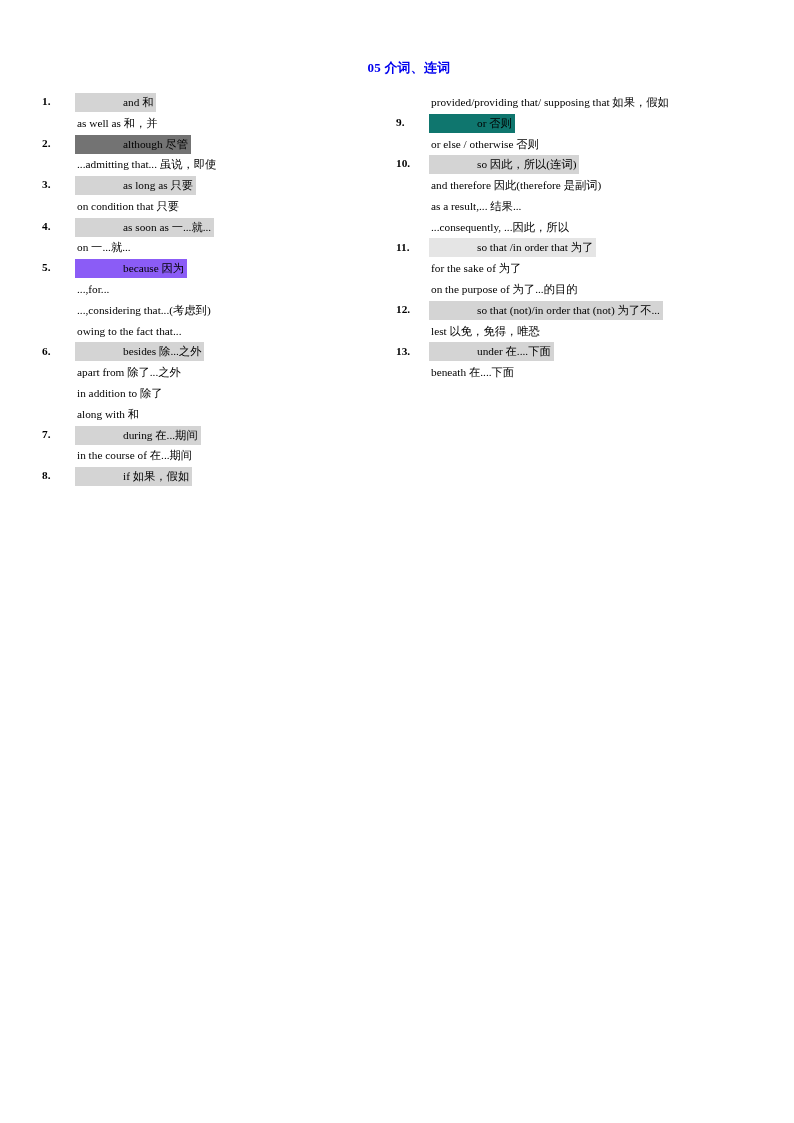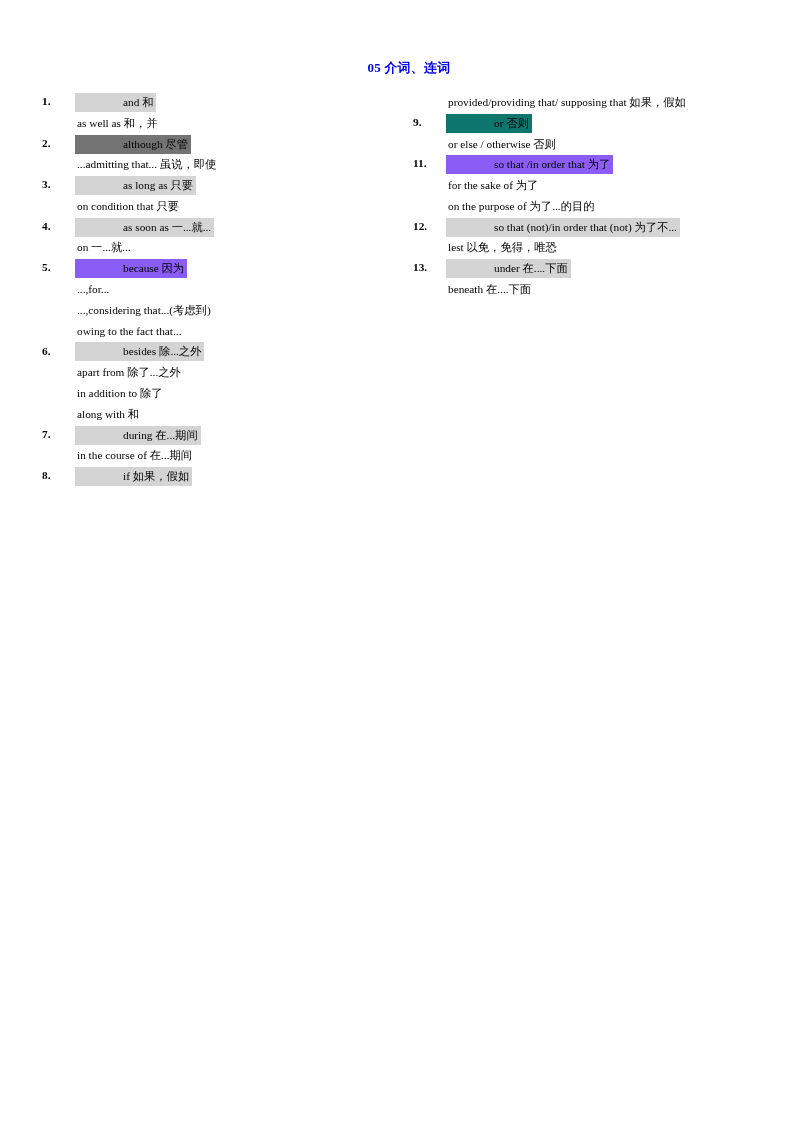--- a/index.html
+++ b/index.html
@@ -37,21 +37,21 @@
     white-space: nowrap;
     margin-left: 12px;
   }
 
   
   .column {
     position: absolute;
     top: 91px;
   }
   .column.left  { left: 42px;  width: 360px; }
-  .column.right { left: 413px; width: 380px; }
+  .column.right { left: 396px; width: 380px; }
 
   
   .entry {
     position: relative;
     min-height: 20.8px;
   }
   .line {
     position: relative;
     height: 20.8px;
     line-height: 20.8px;
@@ -134,21 +134,27 @@
     </div>
   <div class="column right">
       <div class="entry">
         <div class="line noNum"><span class="txt">provided/providing  that/ supposing that  如果，假如</span></div>
       </div>
       <div class="entry">
         <div class="line"><span class="num">9.</span><span class="txt hl" style="background: #0f766e;">or  否则</span></div>
         <div class="line sub"><span class="txt">or else / otherwise  否则</span></div>
       </div>
       <div class="entry">
-        <div class="line"><span class="num">11.</span><span class="txt hl" style="background: #8b5cf6;">so that /in order that  为了</span></div>
+        <div class="line"><span class="num">10.</span><span class="txt hl" style="background: rgb(212, 212, 212);">so  因此，所以(连词)</span></div>
+        <div class="line sub"><span class="txt">and therefore   因此(therefore 是副词)</span></div>
+        <div class="line sub"><span class="txt">as a result,...  结果...</span></div>
+        <div class="line sub"><span class="txt">...consequently, ...因此，所以</span></div>
+      </div>
+      <div class="entry">
+        <div class="line"><span class="num">11.</span><span class="txt hl" style="background: #e5e5e5;">so that /in order that  为了</span></div>
         <div class="line sub"><span class="txt">for the sake of  为了</span></div>
         <div class="line sub"><span class="txt">on the purpose of  为了...的目的</span></div>
       </div>
       <div class="entry">
         <div class="line"><span class="num">12.</span><span class="txt hl" style="background: rgb(212, 212, 212);">so that (not)/in order that (not)  为了不...</span></div>
         <div class="line sub"><span class="txt">lest   以免，免得，唯恐</span></div>
       </div>
       <div class="entry">
         <div class="line"><span class="num">13.</span><span class="txt hl" style="background: rgb(212, 212, 212);">under  在....下面</span></div>
         <div class="line sub"><span class="txt">beneath  在....下面</span></div>

